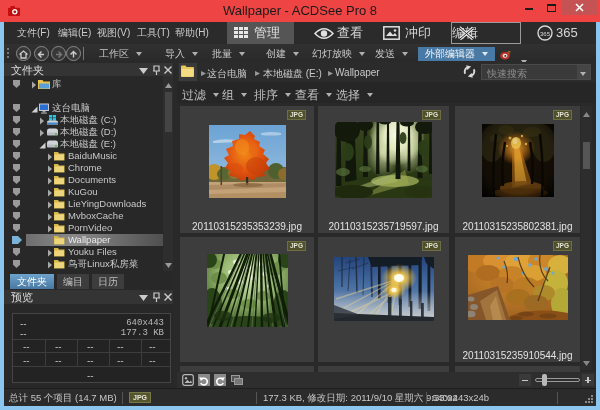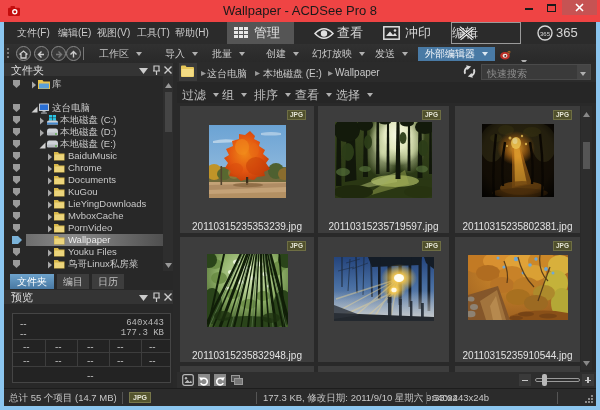--- a/index.html
+++ b/index.html
@@ -658,21 +658,20 @@
                 <path d="M24 73 L45 -4"></path>
                 <path d="M45 73 L51 -4"></path>
                 <path d="M66 73 L57 -4"></path>
                 <path d="M79 73 L61 -4"></path>
               </g>
 <g fill="#1c300f" opacity="0.75">
                 <ellipse cx="16" cy="62" rx="9" ry="5"></ellipse>
                 <ellipse cx="64" cy="64" rx="9" ry="5"></ellipse>
               </g>
 </svg></div>
-          <div class="fname" style="top: 113px;">20110315235832948.jpg</div>
         </div>
         <div class="cell" style="left: 141px; top: 134px; width: 131px; height: 125px;">
           <div class="jpgbadge" style="right: 8px; top: 4px;">JPG</div>
           <div style="position: absolute; left: 15.5px; top: 20px; width: 100px; height: 64px;"><svg width="100" height="64" viewBox="0 0 100 64">
 <defs>
 <linearGradient id="sky5" x1="0" y1="0" x2="0" y2="1">
                   <stop offset="0" stop-color="#24447c"></stop>
                   <stop offset="0.45" stop-color="#486ea2"></stop>
                   <stop offset="1" stop-color="#8aa0b6"></stop>
                 </linearGradient>

